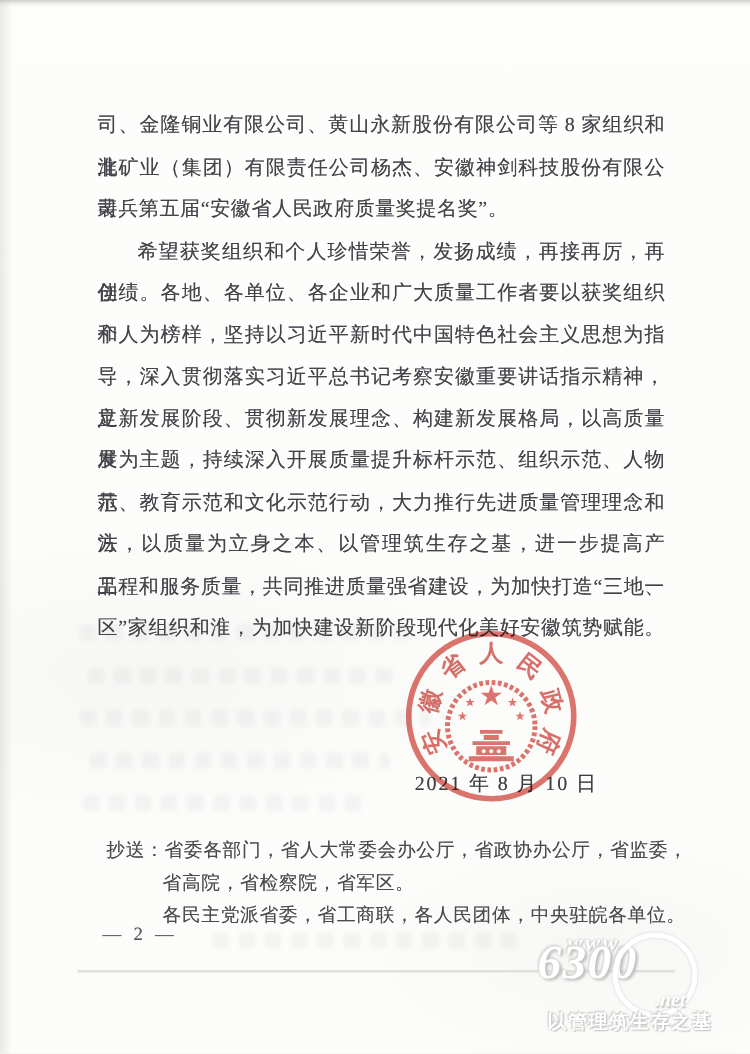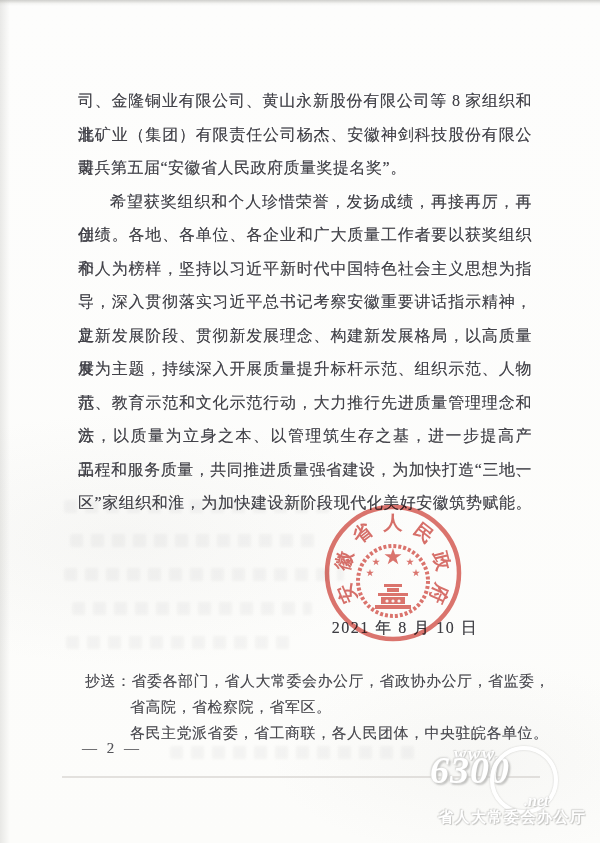--- a/index.html
+++ b/index.html
@@ -199,15 +199,15 @@
 
   <div class="pageno">— 2 —</div>
 
   <div class="rule"></div>
 
   <div class="watermark">
     <span class="wm-www">www.</span>
     <span class="wm-number">6300</span>
     <span class="wm-circle"></span>
     <span class="wm-net">.net</span>
-    <span class="wm-caption">省人大常委会办公厅</span>
+    <span class="wm-caption">以管理筑生存之基</span>
   </div>
 </div>
 
 </body></html>

